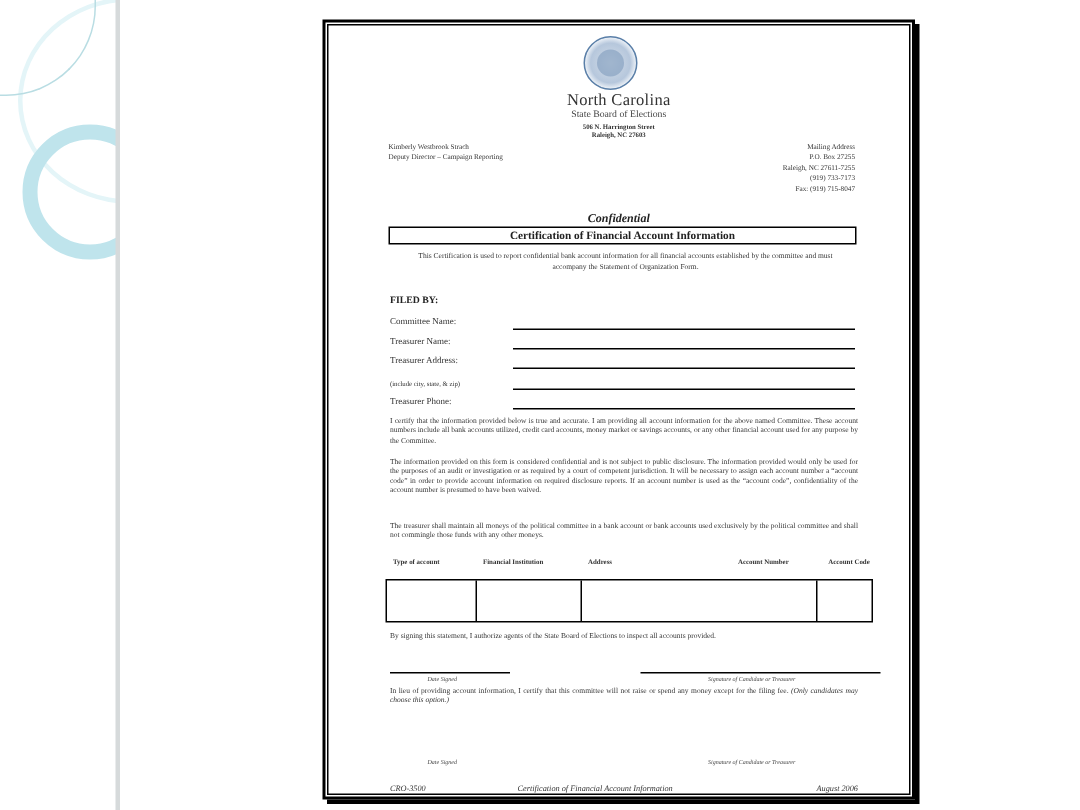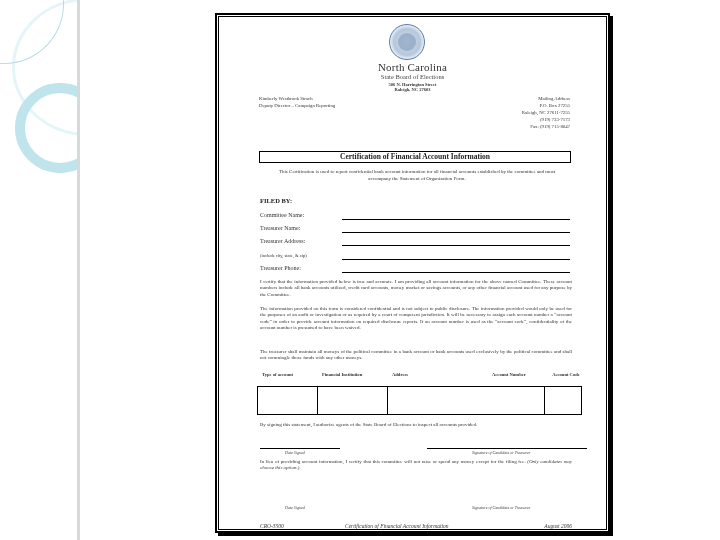--- a/index.html
+++ b/index.html
@@ -82,20 +82,21 @@
     <div>Deputy Director – Campaign Reporting</div>
   </div>
   <div class="contact-right">
     <div>Mailing Address</div>
     <div>P.O. Box 27255</div>
     <div>Raleigh, NC 27611-7255</div>
     <div>(919) 733-7173</div>
     <div>Fax: (919) 715-8047</div>
   </div>
 
+  <div class="confidential">Confidential</div>
   <div class="title-box">Certification of Financial Account Information</div>
   <div class="intro">This Certification is used to report confidential bank account information for all financial accounts established by the committee and must accompany the Statement of Organization Form.</div>
 
   <div class="filed-by">FILED BY:</div>
 
   <div class="field-row" style="top:193px;">
     <span class="field-label">Committee Name:</span>
     <span class="field-line"></span>
   </div>
   <div class="field-row" style="top:206px;">

